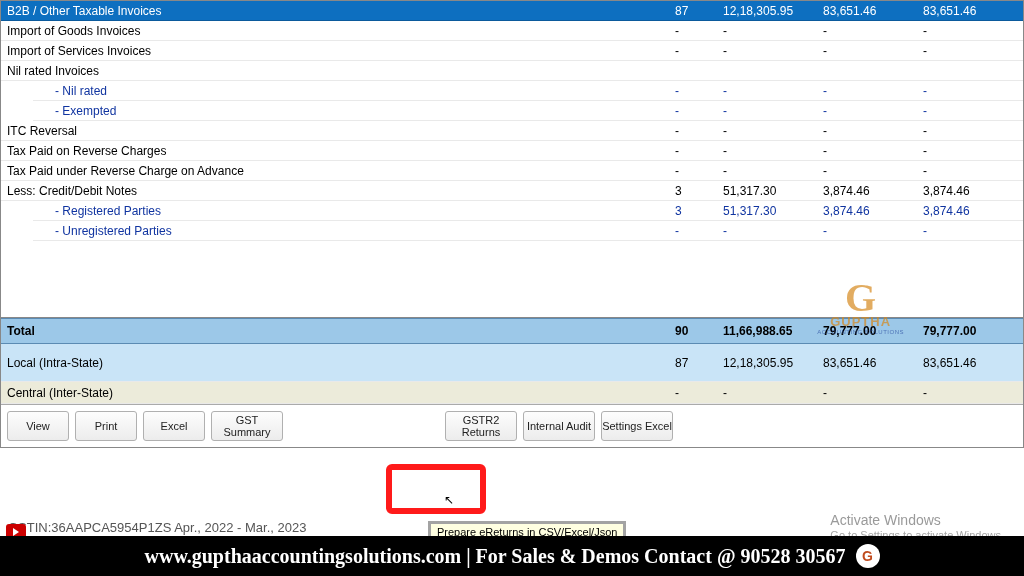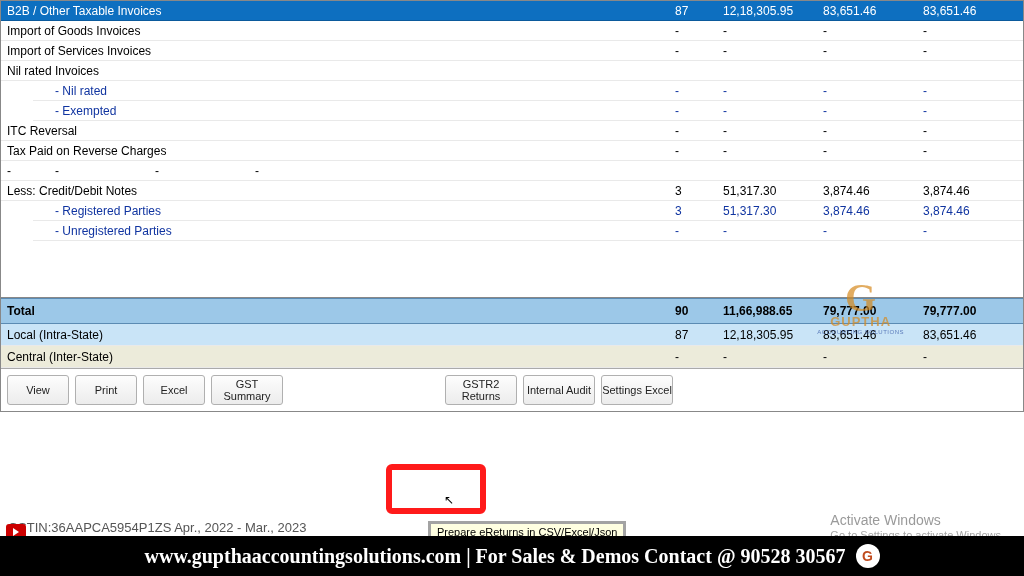--- a/index.html
+++ b/index.html
@@ -35,33 +35,33 @@
   .row.sub .label { padding-left: 16px; }
   .label { flex: 1 1 auto; }
   .col {
     width: 90px;
     text-align: left;
     padding-right: 8px;
   }
   .col.cnt { width: 48px; }
   .col.amt { width: 100px; }
   .summary-block {
-    margin-top: 56px;
+    margin-top: 76px;
     border-top: 1px solid #888;
   }
   .row.total {
     background: #9cc8e8;
     font-weight: bold;
     height: 26px;
     border-top: 1px solid #5b8bb3;
     border-bottom: 1px solid #5b8bb3;
   }
   .row.local {
     background: #c9e4f7;
-    height: 22px;
+    height: 38px;
   }
   .row.central {
     background: #ecebda;
     height: 22px;
   }
   .button-bar {
     display: flex;
     gap: 6px;
     padding: 6px;
     background: #fff;
@@ -260,20 +260,21 @@
         <span class="col amt">-</span>
       </div>
       <div class="row ">
         <span class="label">Tax Paid on Reverse Charges</span>
         <span class="col cnt">-</span>
         <span class="col amt">-</span>
         <span class="col amt">-</span>
         <span class="col amt">-</span>
       </div>
       <div class="row ">
+        <span class="label">Tax Paid under Reverse Charge on Advance</span>
         <span class="col cnt">-</span>
         <span class="col amt">-</span>
         <span class="col amt">-</span>
         <span class="col amt">-</span>
       </div>
       <div class="row ">
         <span class="label">Less: Credit/Debit Notes</span>
         <span class="col cnt">3</span>
         <span class="col amt">51,317.30</span>
         <span class="col amt">3,874.46</span>

